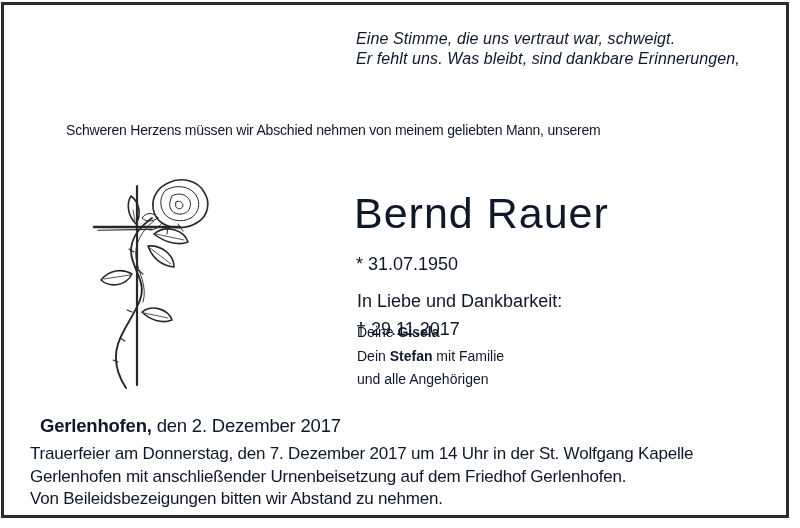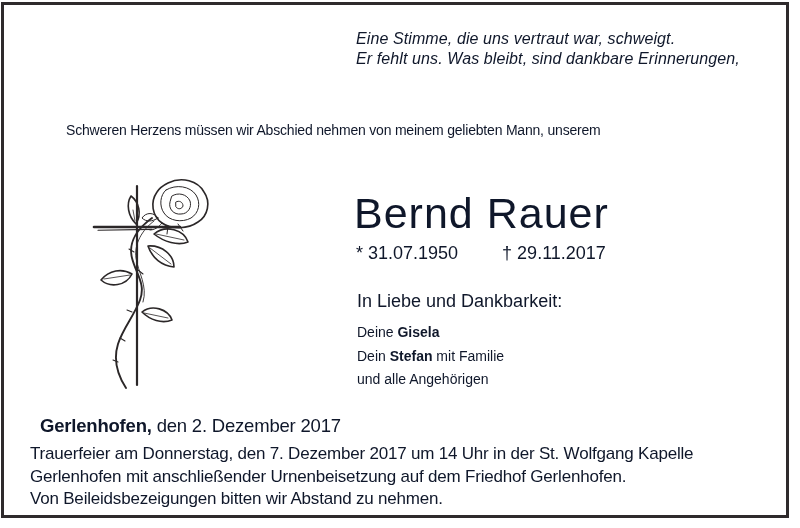--- a/index.html
+++ b/index.html
@@ -57,25 +57,26 @@
     left: 354px;
     top: 191px;
     font-size: 43px;
     line-height: 1.05;
     letter-spacing: 1px;
     white-space: nowrap;
   }
   .dates {
     position: absolute;
     left: 356px;
-    top: 243px;
+    top: 254px;
     font-size: 18px;
     display: flex;
     gap: 44px;
     white-space: nowrap;
+    flex-direction: column;
   }
   .gratitude {
     position: absolute;
     left: 357px;
     top: 291px;
     font-size: 18px;
     white-space: nowrap;
   }
   .mourners {
     position: absolute;

